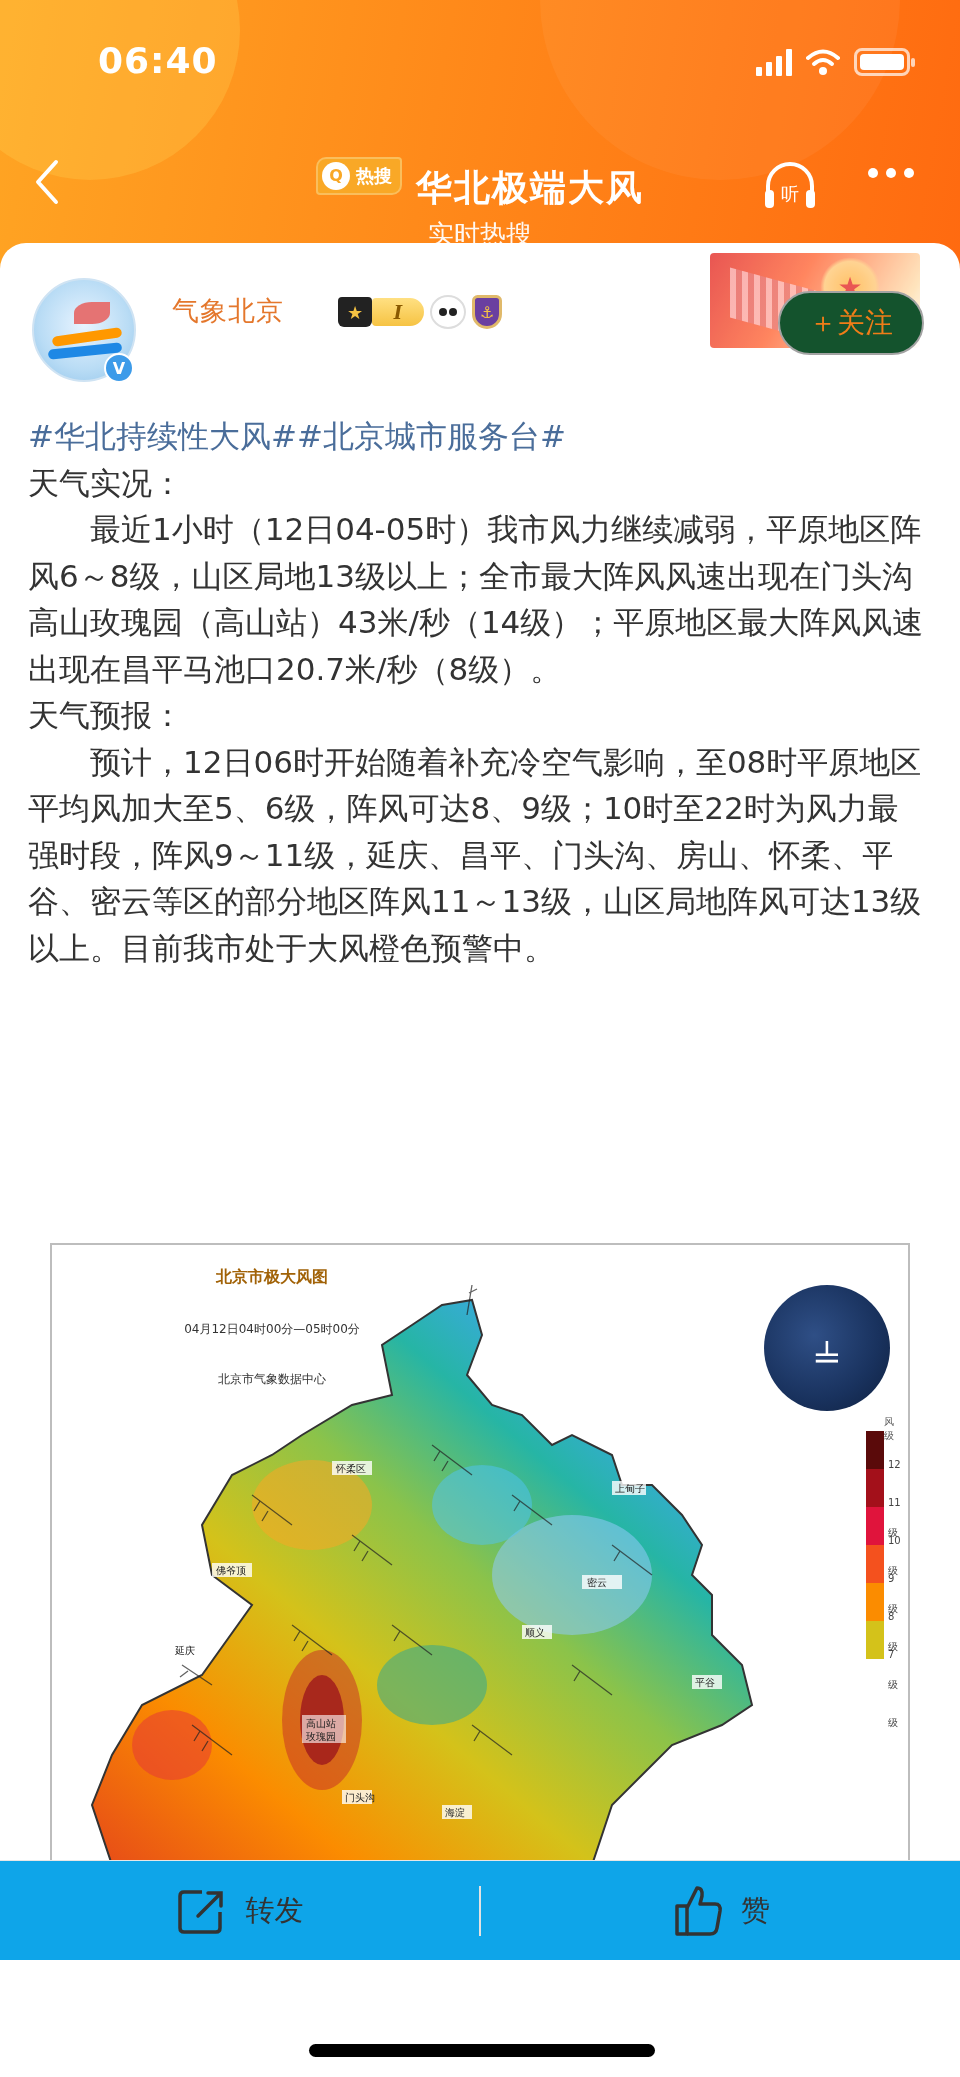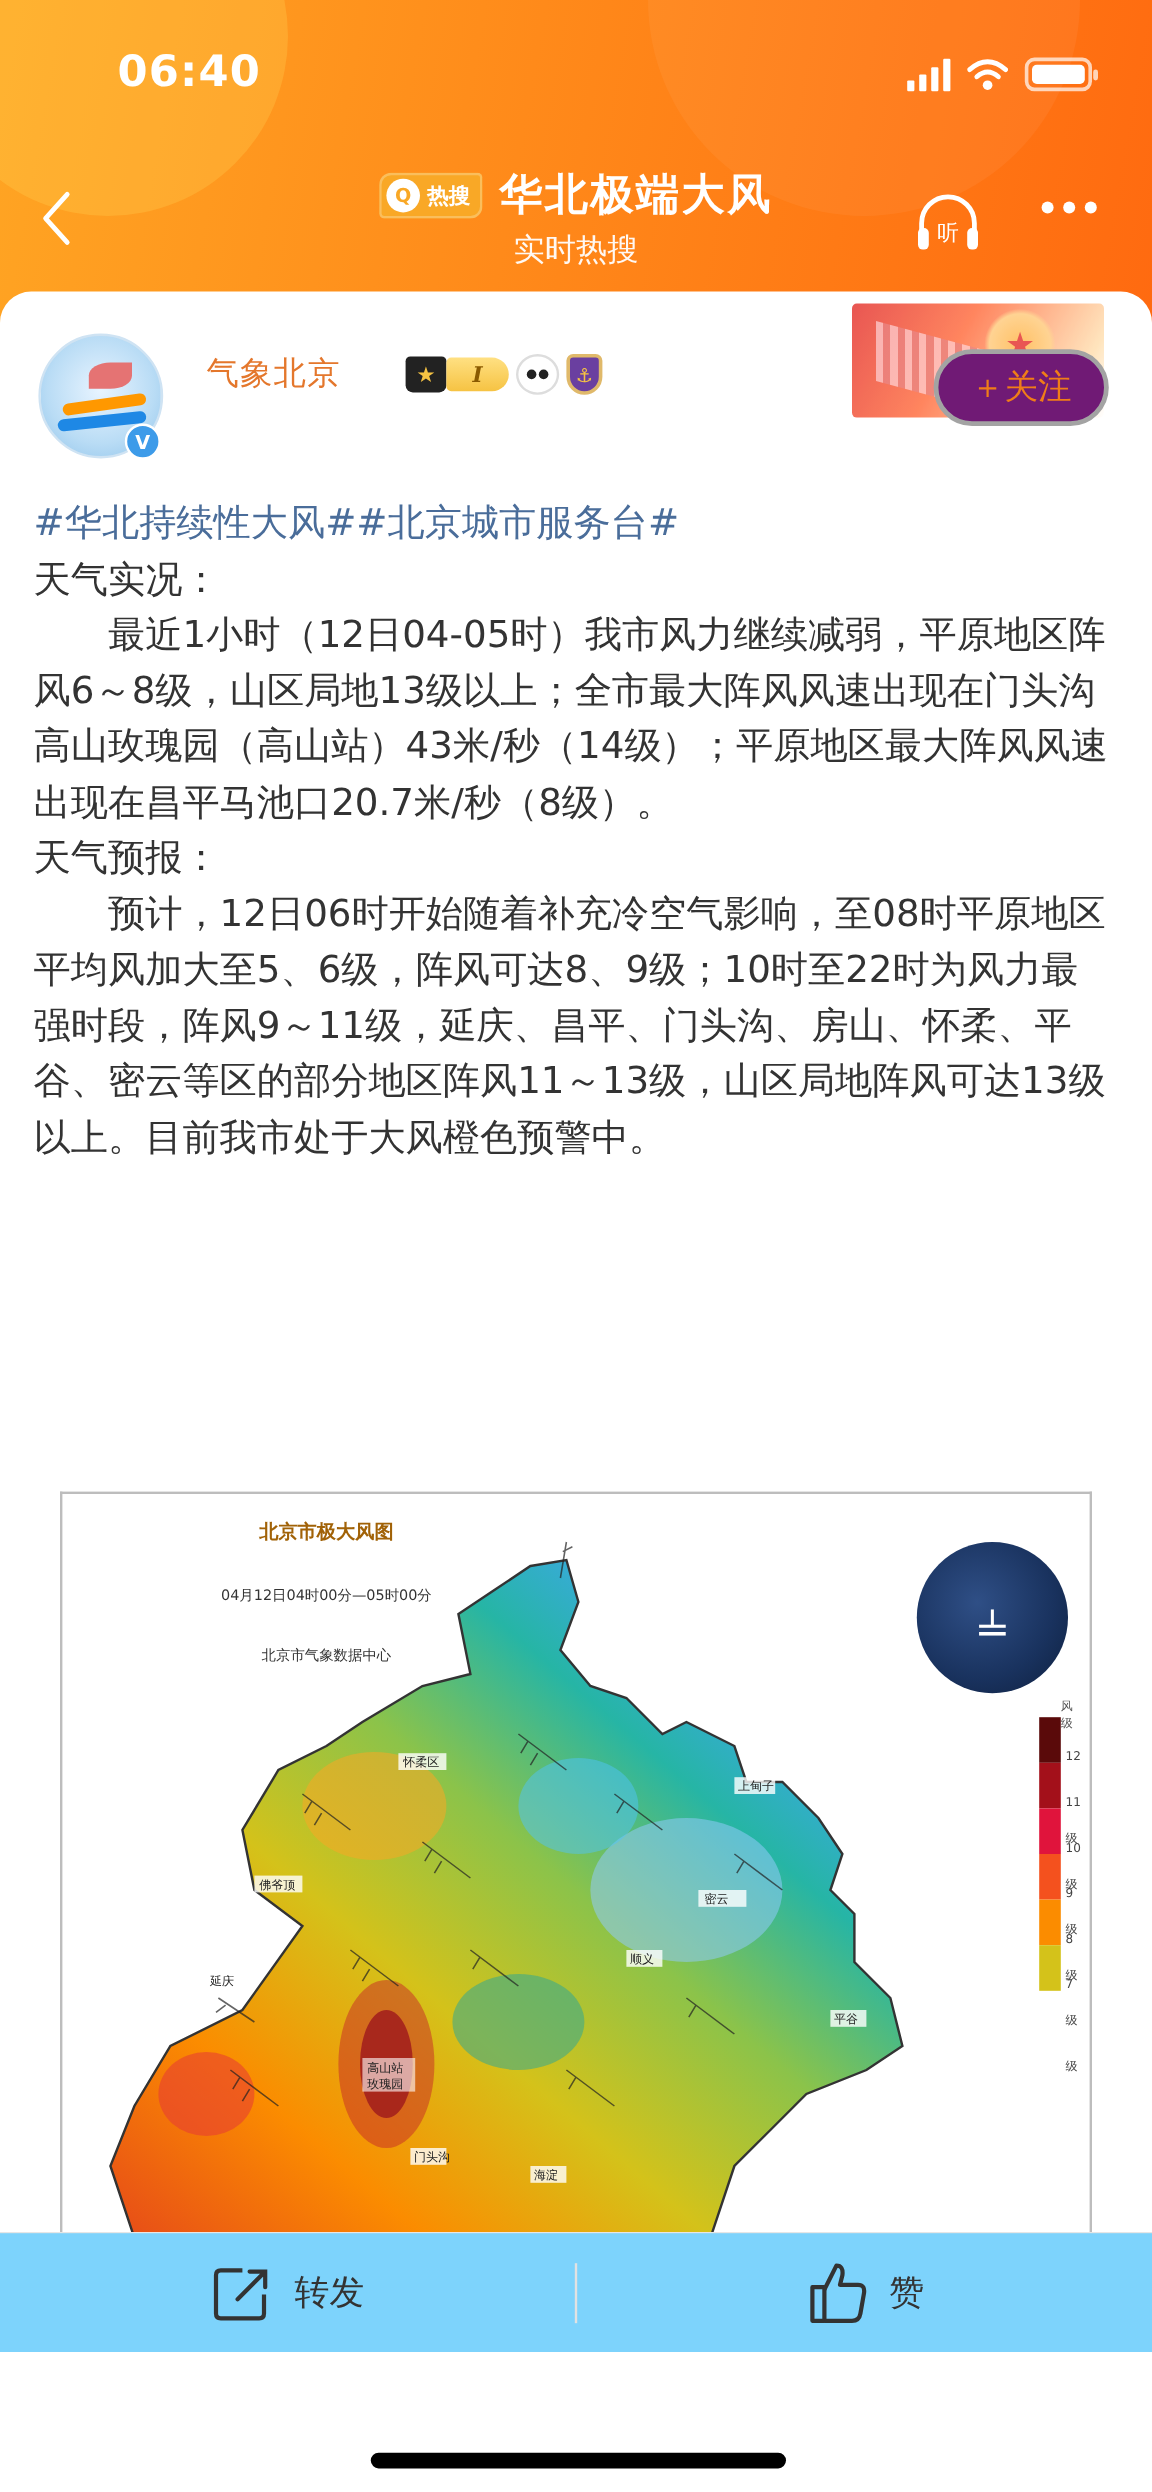--- a/index.html
+++ b/index.html
@@ -33,41 +33,41 @@
   .nav { position: absolute; left: 0; top: 120px; width: 960px; height: 120px; color: #fff; }
   .back-btn { position: absolute; left: 22px; top: 32px; width: 50px; height: 60px; }
   .nav-center { position: absolute; left: 0; right: 0; top: 18px; text-align: center; }
   .nav-title-row { display: inline-flex; align-items: center; gap: 14px; }
   .hot-badge {
     display: inline-flex; align-items: center; height: 38px; padding: 0 10px 0 6px;
     background: #f9a826; border-radius: 10px 4px 10px 4px; color: #fff; font-size: 18px; font-weight: 700;
     box-shadow: inset 0 0 0 2px rgba(255,255,255,0.25);
   }
   .hot-badge .q { width: 28px; height: 28px; border-radius: 50%; background: #fff; color: #f9a826; display: inline-flex; align-items: center; justify-content: center; font-size: 16px; margin-right: 6px; font-weight: 700; }
-  .nav-title { font-size: 36px; font-weight: 700; letter-spacing: 2px; }
+  .nav-title { font-size: 36px; font-weight: 700; letter-spacing: 2px; margin-top: 26px; }
   .nav-sub { font-size: 26px; margin-top: 4px; opacity: 0.95; }
   .listen-btn { position: absolute; left: 760px; top: 36px; width: 60px; height: 56px; }
   .more-btn { position: absolute; left: 868px; top: 48px; display: flex; gap: 8px; }
   .more-btn span { width: 10px; height: 10px; border-radius: 50%; background: #fff; display: block; }
 
   
   .card {
     position: absolute; left: 0; top: 243px; width: 960px; height: 1620px;
     background: #fff; border-radius: 26px 26px 0 0; overflow: hidden;
   }
   .header-decor {
     position: absolute; right: 40px; top: 10px; width: 210px; height: 95px;
     background: linear-gradient(120deg, #e53935 0%, #ff7043 40%, #ffe0b2 85%, #fff 100%);
     opacity: 0.85; border-radius: 4px;
   }
   .header-decor .star { position: absolute; right: 40px; top: 4px; width: 60px; height: 60px; border-radius: 50%; background: radial-gradient(circle, #ffb74d 0%, #ffcc80 60%, transparent 70%); color: #e53935; font-size: 28px; display: flex; align-items: center; justify-content: center; }
   .header-decor .pillars { position: absolute; left: 20px; top: 28px; width: 100px; height: 50px; background: repeating-linear-gradient(90deg, #ffcdd2 0 6px, #e57373 6px 12px); transform: skewY(15deg); opacity: 0.7; }
   .follow-btn {
     position: absolute; right: 36px; top: 48px; width: 146px; height: 64px;
-    border: 4px solid #a3a3a3; border-radius: 32px; background: #701a75;
+    border: 2px solid #a3a3a3; border-radius: 32px; background: #14532d;
     color: #f07d18; font-size: 28px; display: flex; align-items: center; justify-content: center; gap: 4px;
   }
 
   .avatar {
     position: absolute; left: 32px; top: 35px; width: 104px; height: 104px; border-radius: 50%;
     background: radial-gradient(circle at 50% 45%, #e8f4ff 0%, #b9dcf5 60%, #8fc3ea 100%);
     border: 2px solid #cfe3f3; overflow: hidden;
   }
   .avatar .stripe1 { position: absolute; left: 18px; top: 52px; width: 70px; height: 10px; background: #ff9800; border-radius: 6px; transform: rotate(-8deg); }
   .avatar .stripe2 { position: absolute; left: 14px; top: 66px; width: 74px; height: 10px; background: #1e88e5; border-radius: 6px; transform: rotate(-6deg); }
@@ -108,21 +108,21 @@
   .map-svg { position: absolute; left: 0; top: 0; }
   .legend { position: absolute; left: 800px; top: 170px; width: 50px; }
   .legend-unit { font-size: 10px; color: #555; margin-left: 32px; }
   .legend-bar { position: absolute; left: 14px; top: 16px; width: 18px; }
   .legend-bar div { height: 38px; }
   .legend-labels { position: absolute; left: 36px; top: 16px; }
   .legend-labels div { height: 38px; font-size: 10px; color: #444; line-height: 68px; }
 
   
   .action-bar {
-    position: absolute; left: 0; top: 1860px; width: 960px; height: 100px; background: #7dd3fc;
+    position: absolute; left: 0; top: 1860px; width: 960px; height: 100px; background: #0ea5e9;
     border-top: 1px solid #e6e6e6; display: flex; align-items: center;
   }
   .action { flex: 1; display: flex; align-items: center; justify-content: center; gap: 14px; font-size: 29px; color: #333; height: 60px; }
   .divider { width: 1px; height: 50px; background: #e2e2e2; }
   .bottom-area { position: absolute; left: 0; top: 1960px; width: 960px; height: 117px; background: #fff; }
   .home-indicator { position: absolute; left: 309px; top: 2044px; width: 346px; height: 13px; background: #000; border-radius: 7px; }
 </style>
 </head>
 <body>
 

